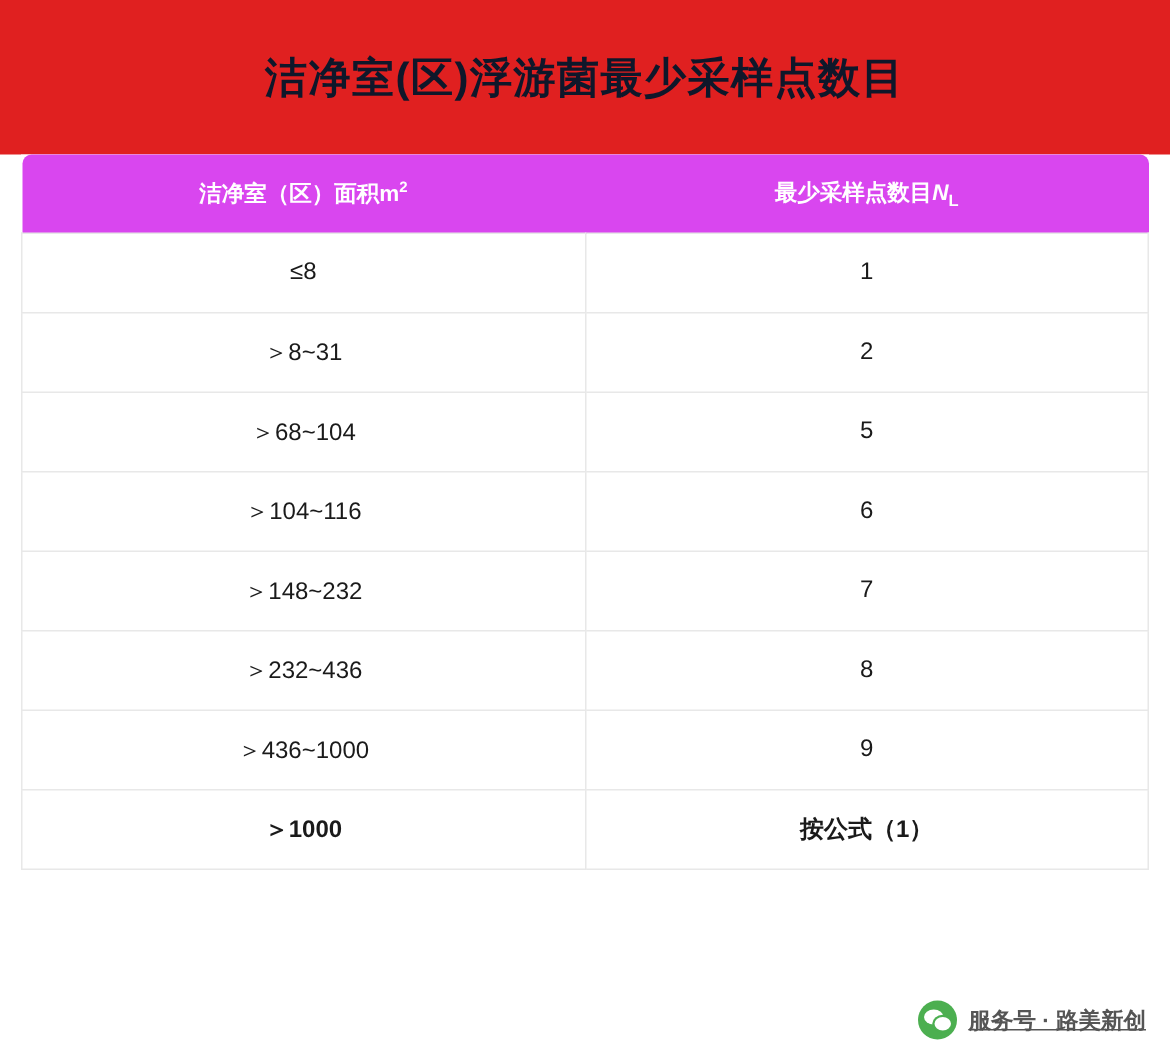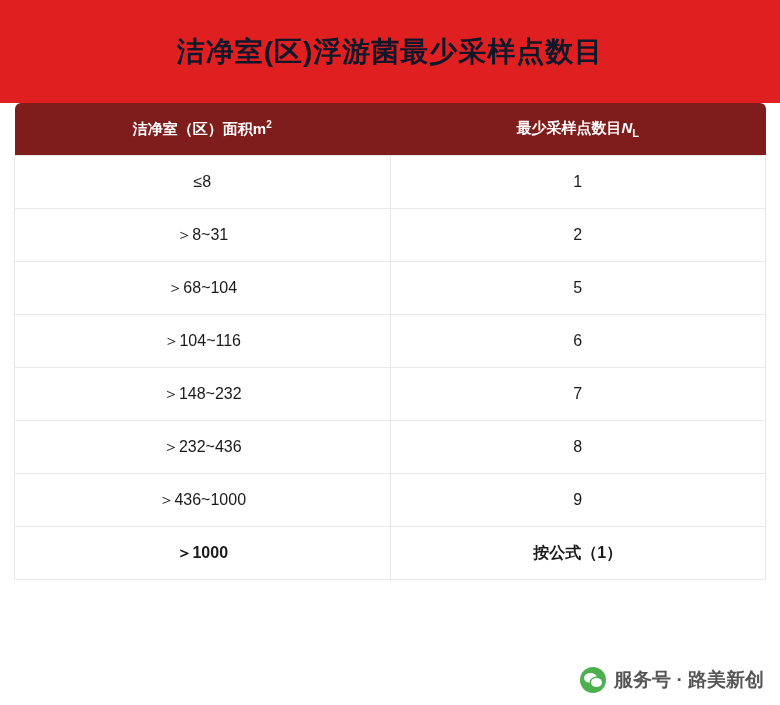--- a/index.html
+++ b/index.html
@@ -40,21 +40,21 @@
     width: 752px;
     box-sizing: border-box;
   }
   table.data-table {
     width: 752px;
     border-collapse: collapse;
     table-layout: fixed;
     background: #ffffff;
   }
   table.data-table thead th {
-    background: #7f1d1d;
+    background: #d946ef;
     color: #ffffff;
     font-size: 15px;
     font-weight: bold;
     height: 52px;
     padding: 0;
     text-align: center;
     vertical-align: middle;
     border: none;
   }
   table.data-table thead tr th:first-child {
@@ -125,24 +125,25 @@
     top: 6px;
   }
   .wechat-badge::after {
     width: 11px;
     height: 9px;
     left: 11px;
     top: 11px;
     box-shadow: 0 0 0 1.5px #4caf50;
   }
   .footer-text {
-    font-size: 19px;
+    font-size: 15px;
     color: #555555;
     font-weight: bold;
     white-space: nowrap;
+    text-decoration: underline;
   }
 </style>
 </head>
 <body>
 
 <div class="page">
 
   <div class="banner">
     <div class="banner-title">洁净室(区)浮游菌最少采样点数目</div>
   </div>

